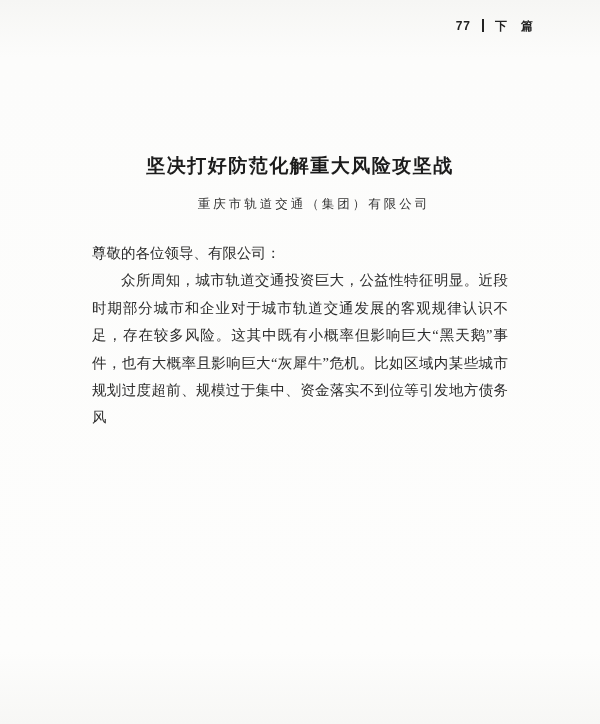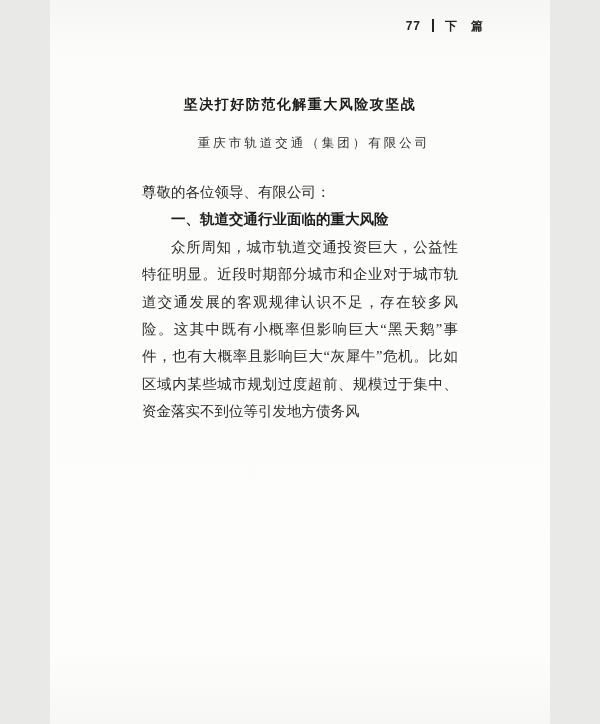--- a/index.html
+++ b/index.html
@@ -4,21 +4,21 @@
 <style>
   * { box-sizing: border-box; }
   html, body { margin: 0; padding: 0; }
   body {
     width: 600px;
     background: #e9e9e7;
     font-family: "Liberation Serif", "DejaVu Serif", serif;
   }
   .page {
     position: relative;
-    width: 500px;
+    width: 600px;
     height: 724px;
     margin: 0 auto;
     background: linear-gradient(180deg, #f6f6f4 0%, #fcfcfb 8%, #fdfdfc 90%, #f7f7f5 100%);
     overflow: hidden;
     color: #2b2b2b;
   }
   .page-header {
     padding: 18px 66px 0 0;
     text-align: right;
     font-family: "Liberation Sans", "DejaVu Sans", sans-serif;
@@ -29,24 +29,24 @@
   }
   .page-header .divider {
     display: inline-block;
     width: 2px;
     height: 13px;
     background: #222;
     margin: 0 11px;
     vertical-align: -2px;
   }
   .doc-title {
-    margin: 53px 0 0 0;
+    margin: 114px 0 0 0;
     text-align: center;
     font-family: "Liberation Sans", "DejaVu Sans", sans-serif;
-    font-size: 14px;
+    font-size: 19px;
     font-weight: bold;
     color: #1c1c1c;
     letter-spacing: 1.5px;
     line-height: 33px;
   }
   .doc-title .title-line { display: block; }
   .author-line {
     margin-top: 14px;
     text-align: center;
     font-size: 12.5px;
@@ -78,17 +78,16 @@
   </div>
 
   <h1 class="doc-title">
     <span class="title-line">坚决打好防范化解重大风险攻坚战</span>
   </h1>
 
   <div class="author-line">重庆市轨道交通（集团）有限公司</div>
 
   <div class="doc-body">
     <p>尊敬的各位领导、有限公司：</p>
-    <p class="indent section-heading">一、轨道交通行业面临的重大风险</p>
     <p class="indent">众所周知，城市轨道交通投资巨大，公益性特征明显。近段时期部分城市和企业对于城市轨道交通发展的客观规律认识不足，存在较多风险。这其中既有小概率但影响巨大“黑天鹅”事件，也有大概率且影响巨大“灰犀牛”危机。比如区域内某些城市规划过度超前、规模过于集中、资金落实不到位等引发地方债务风</p>
   </div>
 
 </div>
 
 </body></html>

